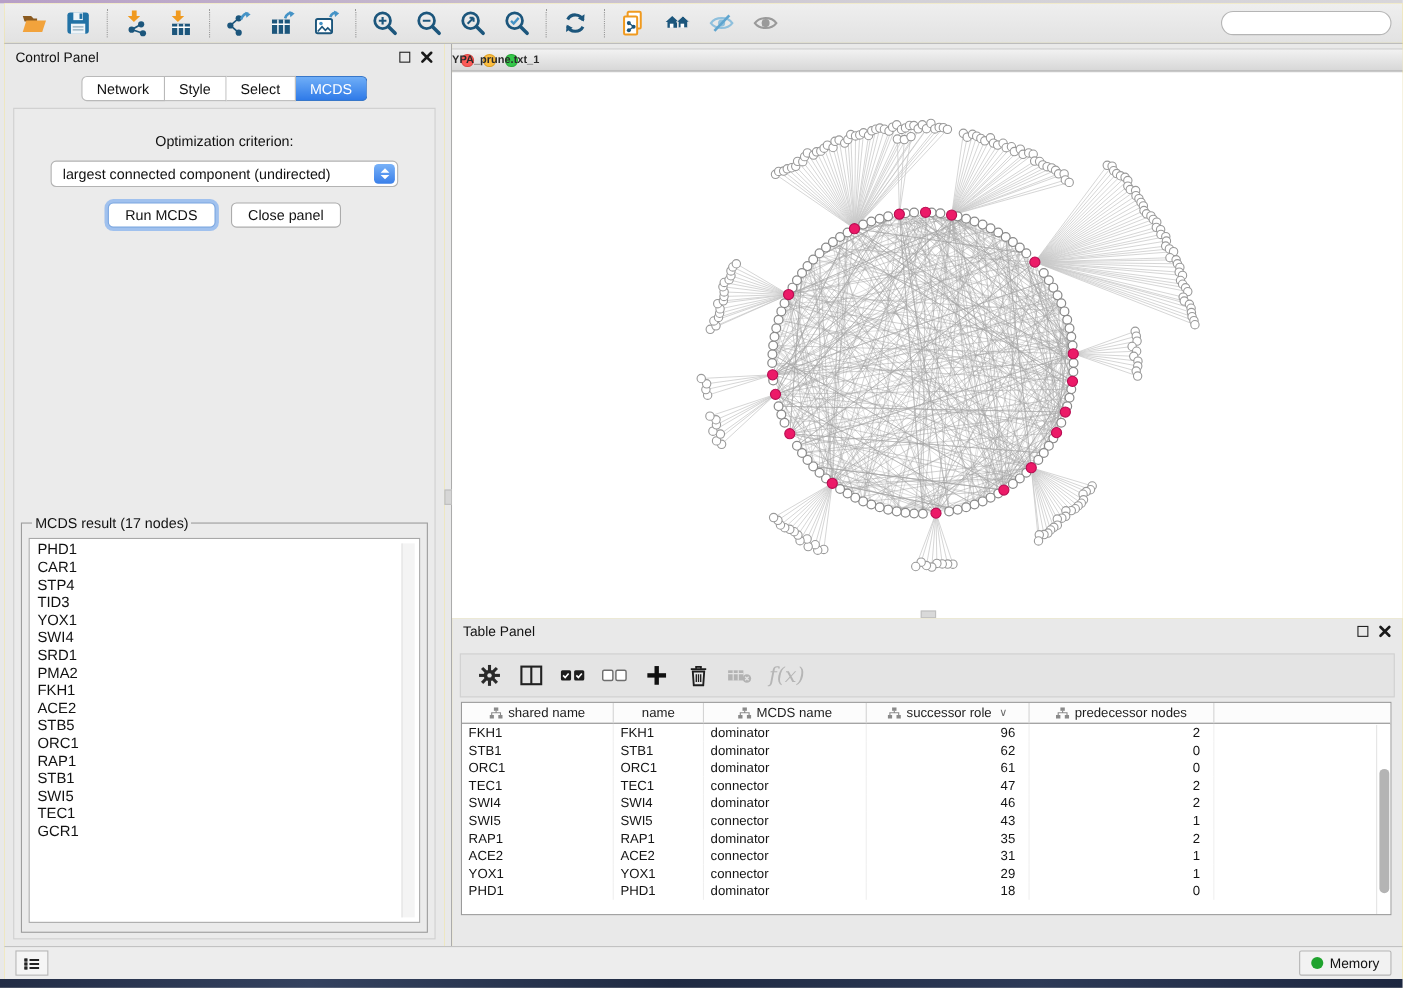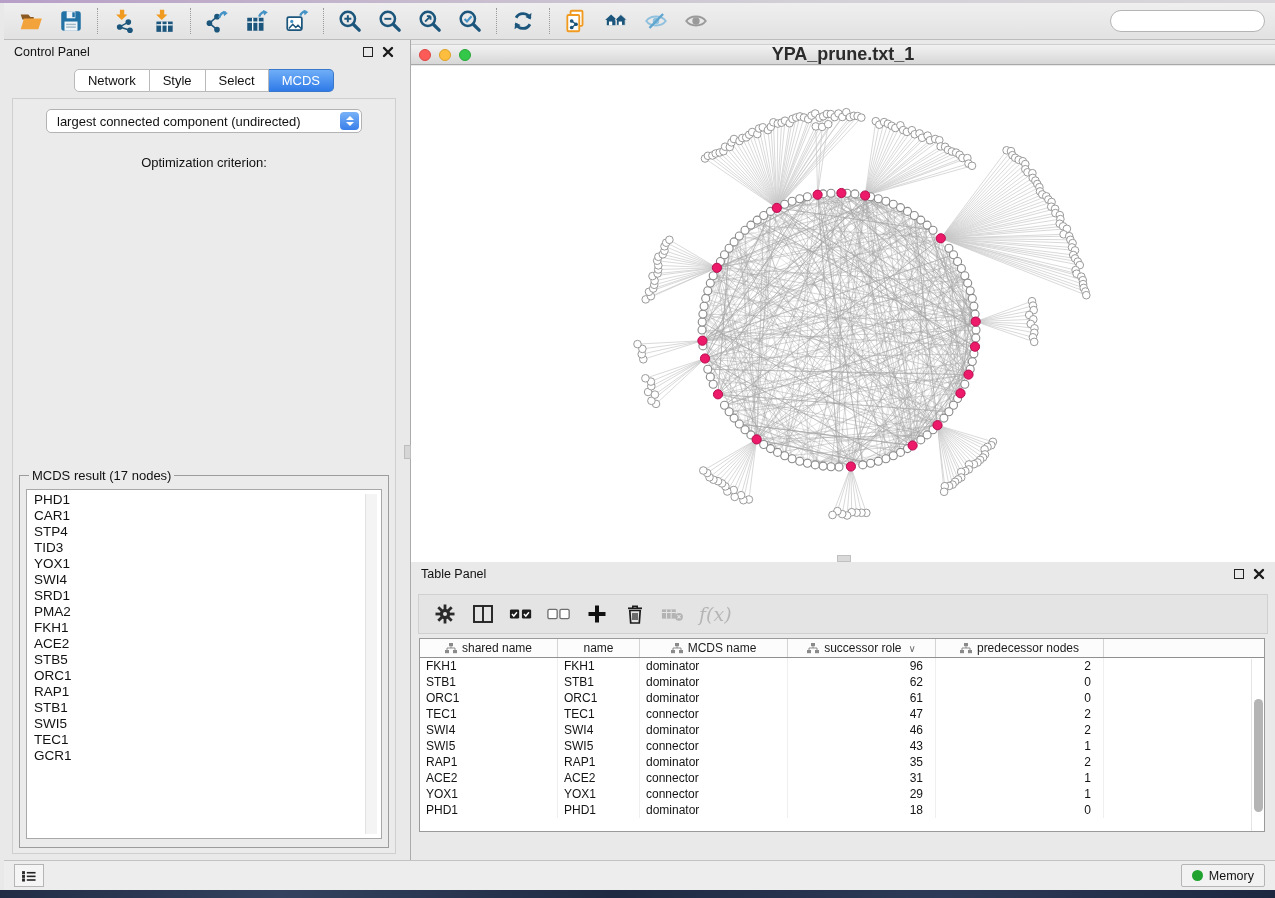--- a/index.html
+++ b/index.html
@@ -75,21 +75,21 @@
   
   #network-panel{position:absolute;left:407px;top:37px;right:0;height:522px;background:#e9e9e9;}
   #net-titlebar{position:absolute;left:0;top:4px;right:0;height:21px;
     background:linear-gradient(180deg,#f2f2f2,#d7d7d7);border-top:1px solid #cfcfcf;
     border-bottom:1px solid #a8a8a8;display:flex;align-items:center;padding:0 8px;}
   .traffic{display:flex;gap:8px;align-items:center;}
   .light{width:12px;height:12px;border-radius:50%;cursor:pointer;border:1px solid;}
   .light.red{background:#fc5b57;border-color:#dd4642;}
   .light.yellow{background:#fdbe3f;border-color:#dda023;}
   .light.green{background:#34c84a;border-color:#27a736;}
-  #net-title{position:absolute;left:0;right:0;text-align:center;font-size:18px;font-weight:700;color:#2b2b2b;}
+  #net-title{position:absolute;left:0;right:0;text-align:left;font-size:10px;font-weight:700;color:#2b2b2b;}
   #net-canvas{position:absolute;left:0;top:26px;right:0;bottom:0;background:#fff;overflow:hidden;}
   #h-splitter-handle{position:absolute;left:426px;bottom:0px;width:14px;height:7px;background:#d9d9d9;
     border:1px solid #c0c0c0;cursor:row-resize;}
 
   
   #table-panel{position:absolute;left:407px;top:559px;right:0;bottom:30px;background:#e9e9e9;}
   #tp-toolbar{position:absolute;left:7px;right:7px;top:32px;height:40px;background:#e4e4e4;
     border:1px solid #d0d0d0;display:flex;align-items:center;gap:10px;padding:0 12px;}
   .tp-btn{border:none;background:transparent;padding:2px;display:flex;align-items:center;cursor:pointer;}
   .tp-btn svg{width:24px;height:24px;}
@@ -308,28 +308,32 @@
       </span>
     </div>
     <div class="tabs-row" id="control-tabs">
         <button class="tab">Network</button>
         <button class="tab">Style</button>
         <button class="tab">Select</button>
         <button class="tab active">MCDS</button>
       </div>
 
     <div id="cp-inner">
+      <div id="criterion-label">Optimization criterion:</div>
       <div id="criterion-select">
         <span>largest connected component (undirected)</span>
         <span id="criterion-stepper">
           <span class="chev up"></span>
             <span class="chev down"></span>
         </span>
       </div>
-      <div id="criterion-label">Optimization criterion:</div>
+      <div id="cp-buttons">
+        <button class="push-btn focused">Run MCDS</button>
+        <button class="push-btn">Close panel</button>
+      </div>
       <fieldset id="mcds-fieldset">
         <legend>MCDS result (17 nodes)</legend>
         <div style="position:relative;height:calc(100% - 2px);">
           <ul id="mcds-list">
             <div id="mcds-scrolltrack"></div>
           <li>PHD1</li>
               <li>CAR1</li>
               <li>STP4</li>
               <li>TID3</li>
               <li>YOX1</li>

